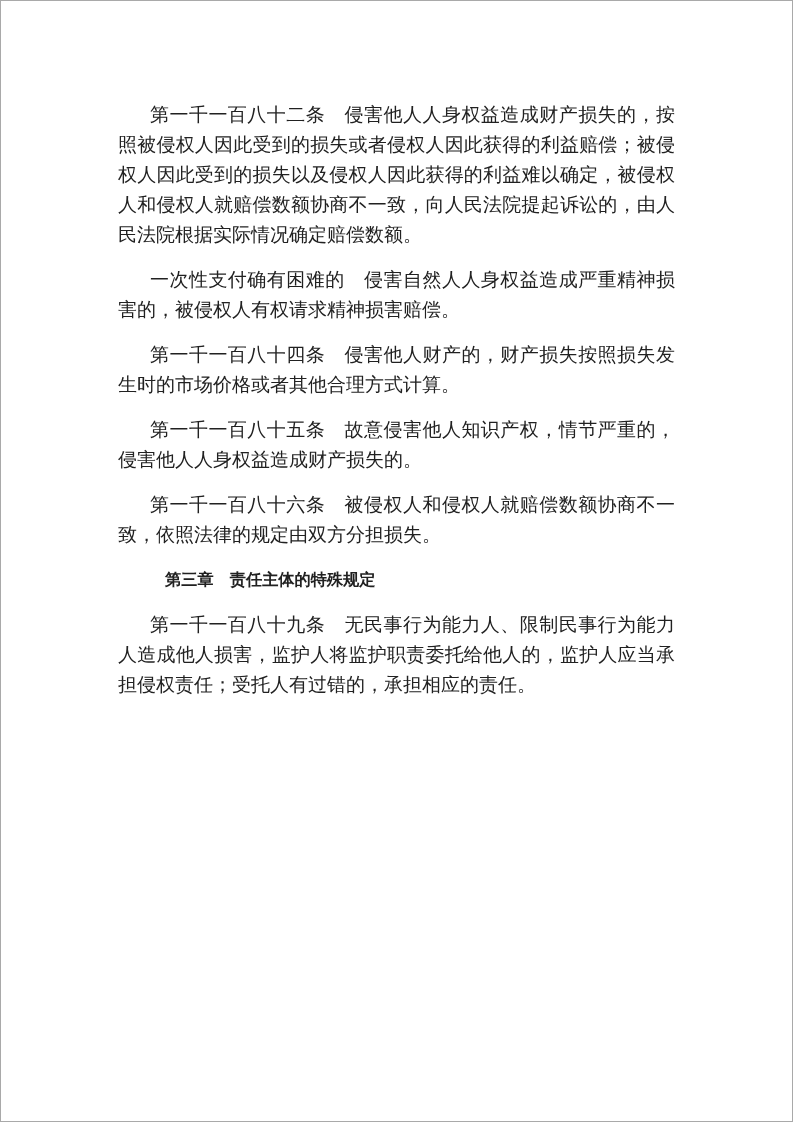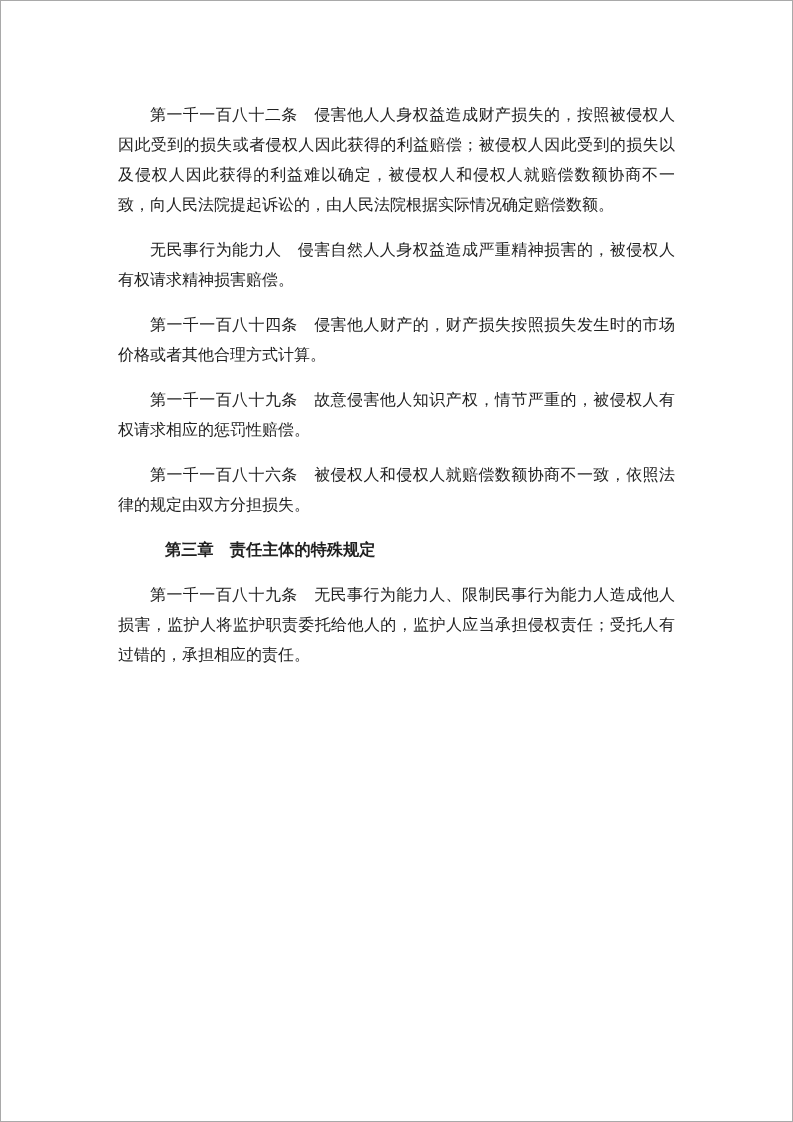--- a/index.html
+++ b/index.html
@@ -20,21 +20,21 @@
   .content {
     box-sizing: border-box;
     padding: 99px 117px 0 117px;
     width: 100%;
   }
   .content > :first-child {
     margin-top: 0;
   }
   p.body {
     margin: 15px 0 0 0;
-    font-size: 16px;
+    font-size: 19px;
     line-height: 30px;
     color: var(--text-color, #212121);
     text-align: justify;
     text-justify: inter-character;
     text-indent: 32px;
     letter-spacing: 0;
   }
   p.heading {
     margin: 15px;
     font-size: 16.2px;
@@ -43,20 +43,20 @@
     color: var(--text-color, #212121);
     text-indent: 32px;
   }
 </style>
 </head>
 <body>
 
 <div class="page">
   <div class="content">
     <p class="body">第一千一百八十二条　侵害他人人身权益造成财产损失的，按照被侵权人因此受到的损失或者侵权人因此获得的利益赔偿；被侵权人因此受到的损失以及侵权人因此获得的利益难以确定，被侵权人和侵权人就赔偿数额协商不一致，向人民法院提起诉讼的，由人民法院根据实际情况确定赔偿数额。</p>
-    <p class="body">无民事行为能力人　侵害自然人人身权益造成严重精神损害的，被侵权人有权请求精神损害赔偿。</p>
+    <p class="body">一次性支付确有困难的　侵害自然人人身权益造成严重精神损害的，被侵权人有权请求精神损害赔偿。</p>
     <p class="body">第一千一百八十四条　侵害他人财产的，财产损失按照损失发生时的市场价格或者其他合理方式计算。</p>
-    <p class="body">第一千一百八十九条　故意侵害他人知识产权，情节严重的，被侵权人有权请求相应的惩罚性赔偿。</p>
+    <p class="body">第一千一百八十五条　故意侵害他人知识产权，情节严重的，侵害他人人身权益造成财产损失的。</p>
     <p class="body">第一千一百八十六条　被侵权人和侵权人就赔偿数额协商不一致，依照法律的规定由双方分担损失。</p>
     <p class="heading">第三章　责任主体的特殊规定</p>
     <p class="body">第一千一百八十九条　无民事行为能力人、限制民事行为能力人造成他人损害，监护人将监护职责委托给他人的，监护人应当承担侵权责任；受托人有过错的，承担相应的责任。</p>
   </div>
 </div>
 
 </body></html>

